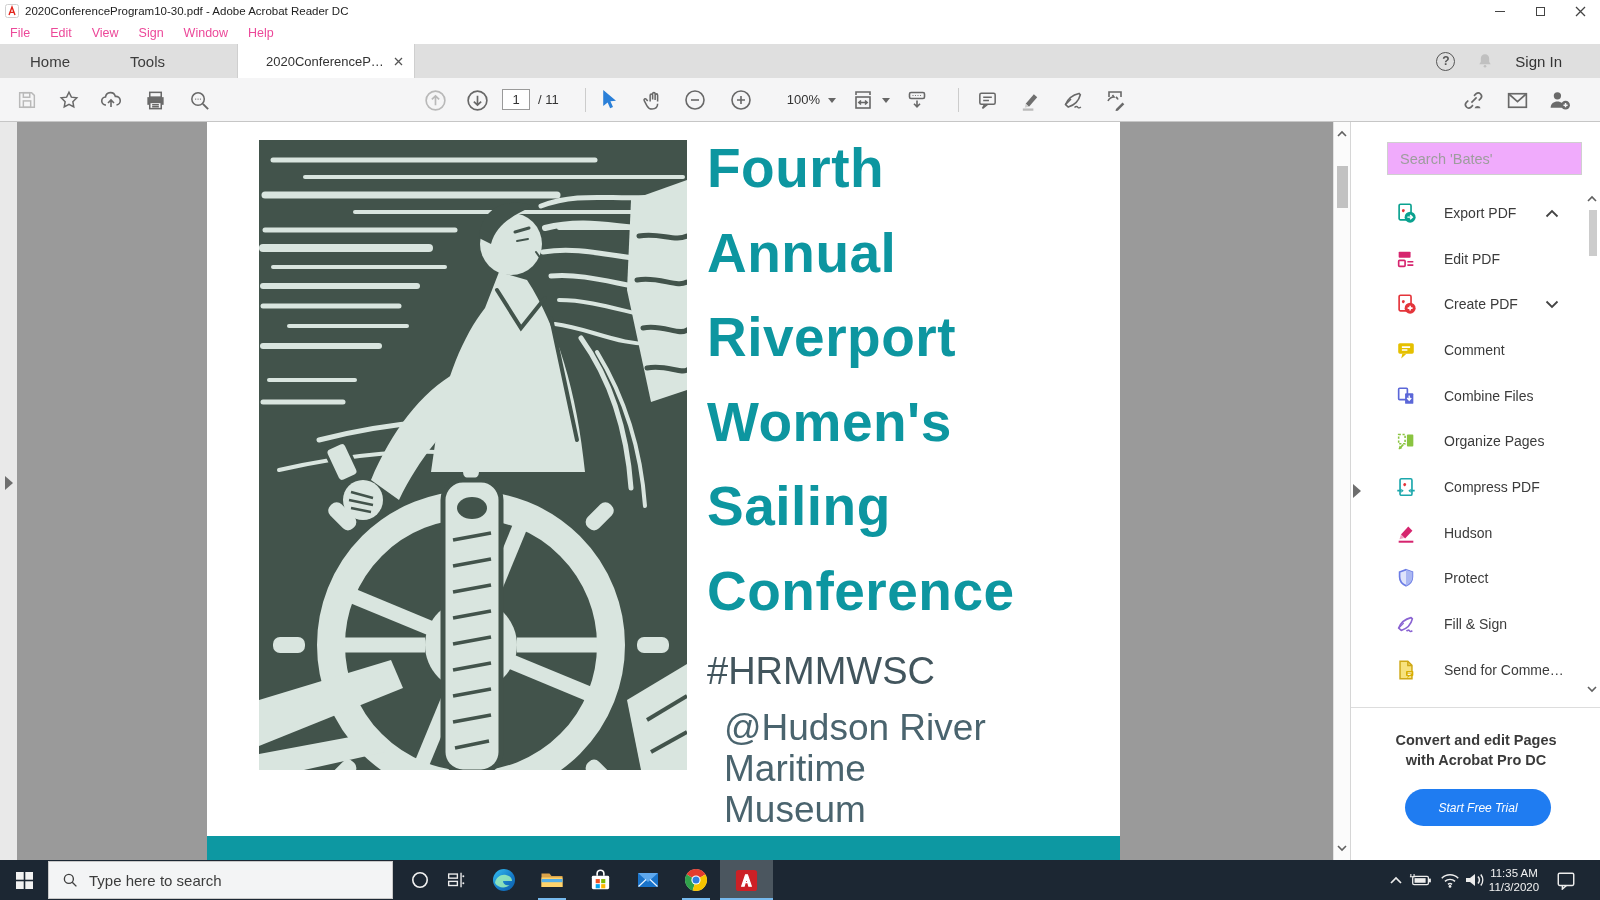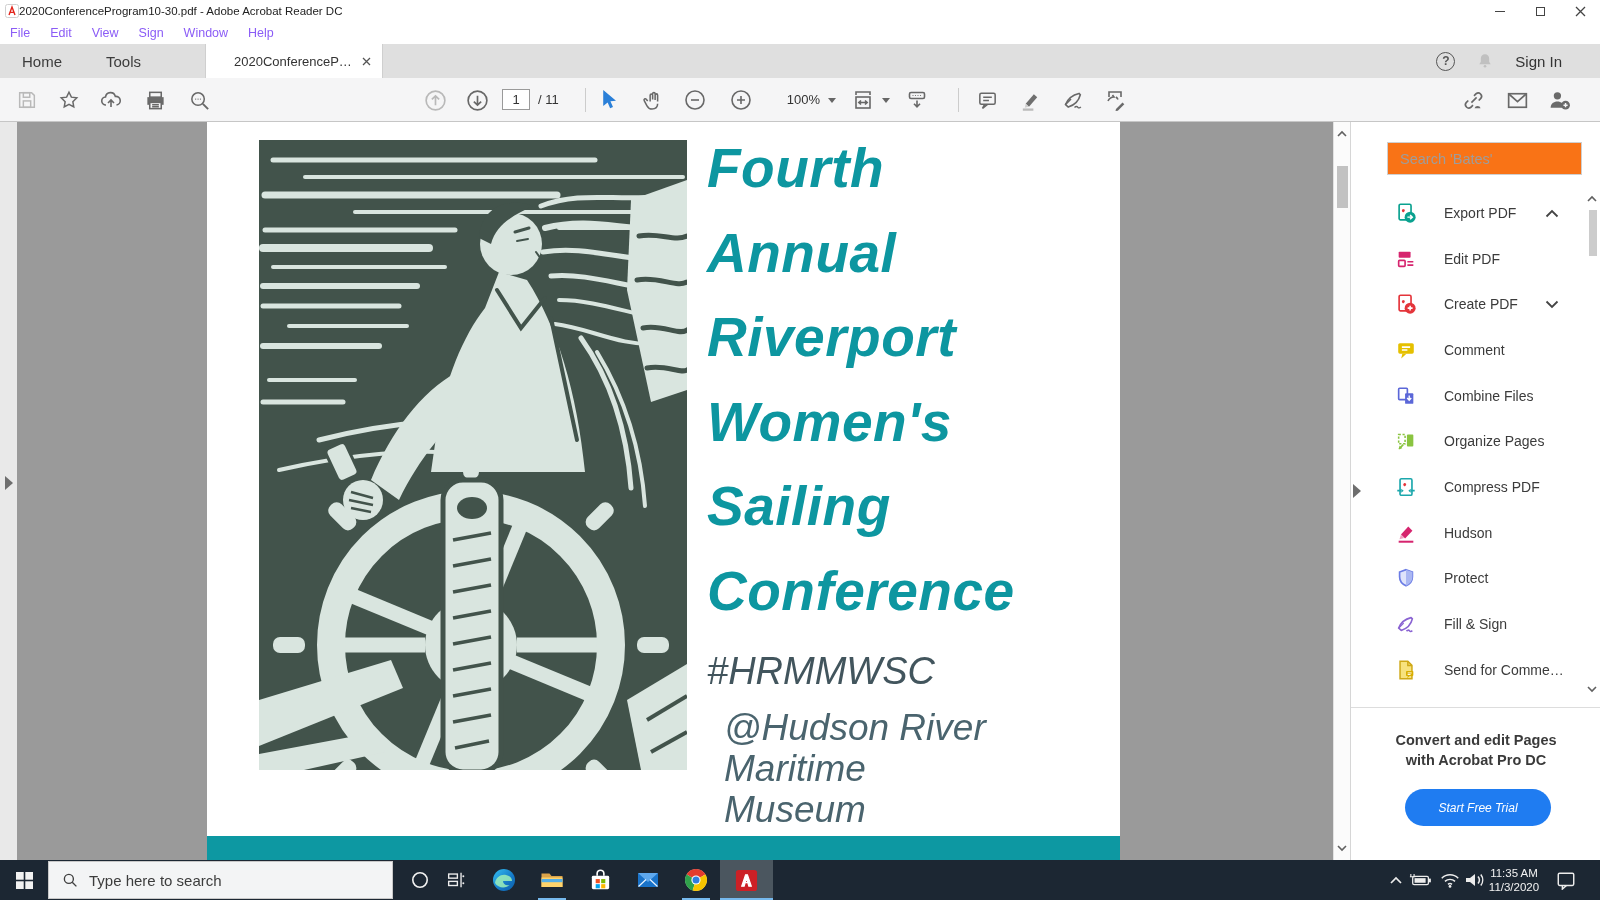--- a/index.html
+++ b/index.html
@@ -1,33 +1,33 @@
 <!DOCTYPE html>
 <html><head>
 <meta charset="utf-8">
 <style>
   * { margin:0; padding:0; box-sizing:border-box; }
   html,body { width:1600px; height:900px; overflow:hidden; font-family:"Liberation Sans", sans-serif; }
   .screen { position:relative; width:1600px; height:900px; background:#fff; }
 
   
   .titlebar { position:absolute; left:0; top:0; width:1600px; height:22px; background:#fff; display:flex; align-items:center; }
-  .title-left { display:flex; align-items:center; padding-left:5px; font-size:11.5px; color:#222; }
+  .title-left { display:flex; align-items:center; gap:6px; padding-left:5px; font-size:11.5px; color:#222; }
   .win-controls { margin-left:auto; display:flex; height:22px; }
   .win-btn { width:40px; height:22px; display:flex; align-items:center; justify-content:center; cursor:default; }
   .glyph-min { width:10px; height:0; border-top:1px solid #444; display:block; }
   .glyph-max { width:9px; height:9px; border:1px solid #444; display:block; }
 
   
-  .menubar { position:absolute; left:0; top:22px; width:1600px; height:22px; background:#fff; display:flex; align-items:center; font-size:12.5px; color:#8b5cf6; }
+  .menubar { position:absolute; left:0; top:22px; width:1600px; height:22px; background:#fff; display:flex; align-items:center; font-size:12.5px; color:#ec4899; }
   .menu-item { padding:0 10px; height:100%; display:flex; align-items:center; }
 
   
   .tabbar { position:absolute; left:0; top:44px; width:1600px; height:34px; background:#dfdfdf; display:flex; align-items:stretch; }
-  .tab { display:flex; align-items:center; padding:0 22px; font-size:15px; color:#3c3c3c; }
+  .tab { display:flex; align-items:center; padding:0 30px; font-size:15px; color:#3c3c3c; }
   .tab-doc { width:178px; margin-left:42px; background:#fff; border-left:1px solid #cfcfcf; border-right:1px solid #cfcfcf; font-size:13px; color:#333; display:flex; align-items:center; gap:8px; padding:0 10px 0 28px; }
   .tab-doc .lbl { overflow:hidden; white-space:nowrap; text-overflow:ellipsis; max-width:120px; }
   .tabbar-right { margin-left:auto; display:flex; align-items:center; gap:20px; padding-right:38px; }
   .help-circle { width:19px; height:19px; border:1.6px solid #555; border-radius:50%; display:flex; align-items:center; justify-content:center; font-size:12px; color:#555; font-weight:bold; }
   .signin { font-size:15px; color:#333; }
 
   
   .toolbar { position:absolute; left:0; top:78px; width:1600px; height:44px; background:#f5f5f6; border-bottom:1px solid #c6c6c6; }
   .tb { position:absolute; top:7px; width:30px; height:30px; display:flex; align-items:center; justify-content:center; }
   .tb svg { stroke:#686868; fill:none; stroke-width:1.6; }
@@ -35,37 +35,37 @@
   .tb-sep { position:absolute; top:10px; width:1px; height:24px; background:#cccccc; }
   .page-input { position:absolute; left:502px; top:11px; width:28px; height:21px; border:1px solid #9a9a9a; background:#fff; text-align:center; font-size:13px; color:#333; font-family:"Liberation Sans",sans-serif; }
   .page-total { position:absolute; left:538px; top:14px; font-size:13px; color:#333; }
   .zoom-val { position:absolute; left:778px; top:14px; font-size:13px; color:#333; width:42px; text-align:right; }
   .caret { position:absolute; width:0; height:0; border-left:4px solid transparent; border-right:4px solid transparent; border-top:5px solid #666; top:20px; }
 
   
   .main { position:absolute; left:0; top:122px; width:1600px; height:738px; }
   .left-strip { position:absolute; left:0; top:0; width:17px; height:738px; background:#e9e9e9; }
   .pane-arrow { position:absolute; width:0; height:0; border-top:7px solid transparent; border-bottom:7px solid transparent; border-left:8px solid #6e6e6e; }
-  .doc-area { position:absolute; left:17px; top:0; width:1316px; height:738px; background:#9a9a9a; overflow:hidden;font-style:italic; }
+  .doc-area { position:absolute; left:17px; top:0; width:1316px; height:738px; background:#9a9a9a; overflow:hidden; }
   .page { position:absolute; left:190px; top:0; width:913px; height:738px; background:#fff; overflow:hidden; }
   .illus { position:absolute; left:52px; top:18px; width:428px; height:630px; }
   .headline { position:absolute; left:500px; top:4px; width:408px; font-weight:bold; font-size:55px; line-height:84.5px; letter-spacing:.5px; }
   .hashtag { position:absolute; left:500px; top:528px; font-size:38px; font-weight:500; }
   .handle { position:absolute; left:517px; top:585px; font-size:37px; line-height:41px; }
   .page-bar { position:absolute; left:0; top:714px; width:913px; height:24px; }
 
   
   .doc-scroll { position:absolute; left:1333px; top:0; width:17px; height:738px; background:#fbfbfb; border-left:1px solid #e2e2e2; }
   .scroll-arrow { position:absolute; left:2px; width:12px; height:12px; display:flex; align-items:center; justify-content:center; }
   .scroll-arrow svg { stroke:#606060; fill:none; stroke-width:1.6; }
   .doc-thumb { position:absolute; left:3px; top:44px; width:11px; height:42px; background:#c2c2c2; }
 
   
   .sidebar { position:absolute; left:1350px; top:0; width:250px; height:738px; background:#fff; border-left:1px solid #d6d6d6; }
-  .sb-search { position:absolute; left:36px; top:20px; width:195px; height:33px; border:1px solid #cfcfcf; background:#f97316; padding:0 12px; font-size:14.5px; color:#444; font-family:"Liberation Sans",sans-serif; }
+  .sb-search { position:absolute; left:36px; top:20px; width:195px; height:33px; border:1px solid #cfcfcf; background:#f0abfc; padding:0 12px; font-size:14.5px; color:#444; font-family:"Liberation Sans",sans-serif; }
   .sb-search::placeholder { color:#9d9d9d; }
   .tool-list { position:absolute; left:0; top:68px; width:234px; }
   .tool-row { height:45.7px; display:flex; align-items:center; cursor:default; }
   .tool-row .t-icon { width:22px; height:22px; margin-left:44px; flex:none; }
   .tool-row .t-label { margin-left:27px; font-size:14px; color:#3b3b3b; white-space:nowrap; }
   .tool-row .t-chev { margin-left:auto; margin-right:26px; }
   .t-chev svg { stroke:#444; fill:none; stroke-width:1.8; } 
   .sb-scroll-arrow { position:absolute; left:234px; width:14px; height:14px; display:flex; align-items:center; justify-content:center; }
   .sb-scroll-arrow svg { stroke:#606060; fill:none; stroke-width:1.6; }
   .sb-thumb { position:absolute; left:238px; top:88px; width:8px; height:46px; background:#cccccc; }

